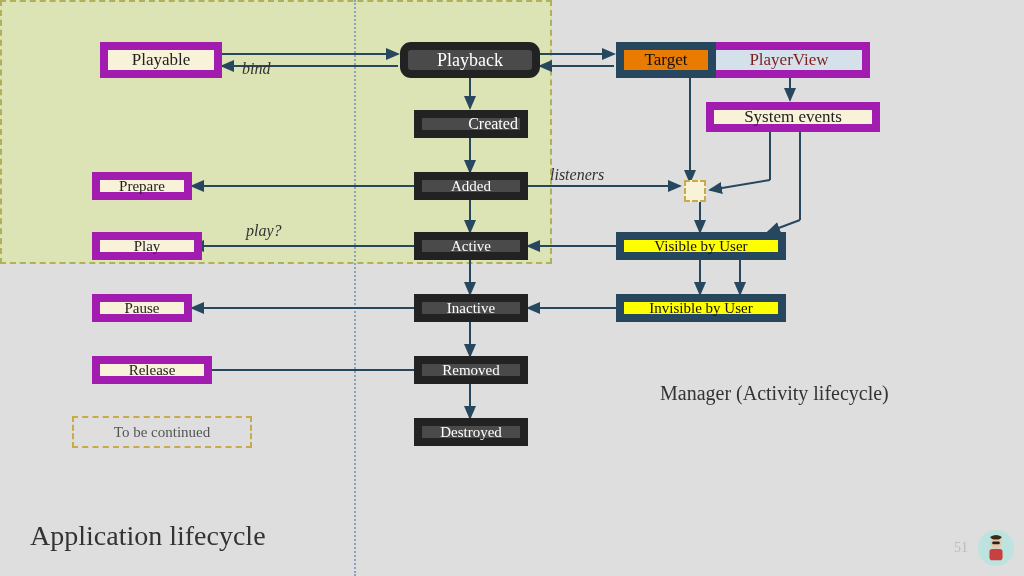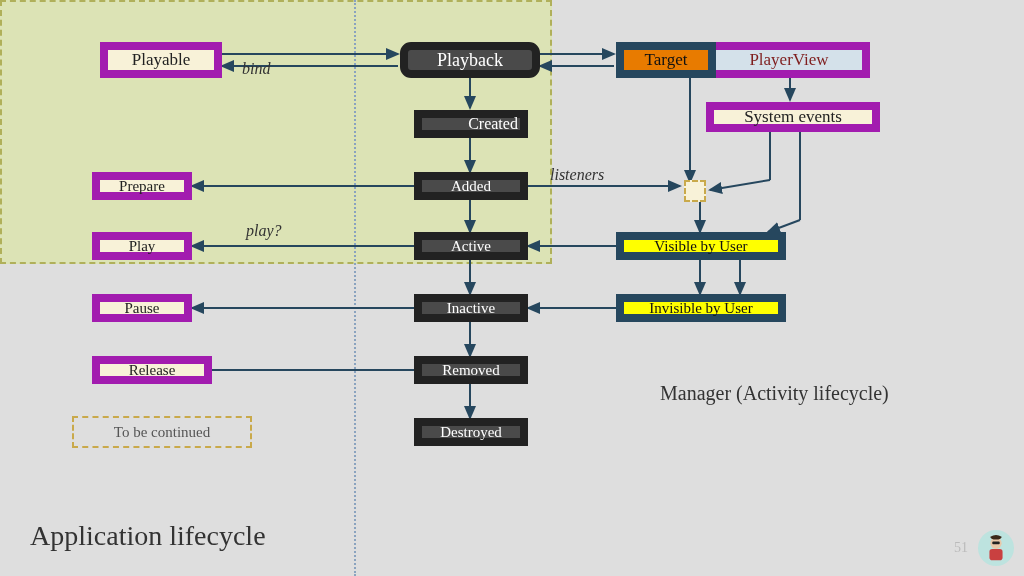--- a/index.html
+++ b/index.html
@@ -119,21 +119,21 @@
 <div class="box cream" style="left:706px; top:102px; width:174px; height:30px;">System events</div>
 
 <div class="box dark" style="left:414px; top:110px; width:114px; height:28px; font-size:16px;padding-left:44px;">Created</div>
 <div class="box dark" style="left:414px; top:172px; width:114px; height:28px; font-size:15px;">Added</div>
 <div class="box dark" style="left:414px; top:232px; width:114px; height:28px; font-size:15px;">Active</div>
 <div class="box dark" style="left:414px; top:294px; width:114px; height:28px; font-size:15px;">Inactive</div>
 <div class="box dark" style="left:414px; top:356px; width:114px; height:28px; font-size:15px;">Removed</div>
 <div class="box dark" style="left:414px; top:418px; width:114px; height:28px; font-size:15px;">Destroyed</div>
 
 <div class="box cream" style="left:92px; top:172px; width:100px; height:28px; font-size:15px;">Prepare</div>
-<div class="box cream" style="left:92px; top:232px; width:100px; height:28px; font-size:15px;">Play</div>
+<div class="box cream" style="left:92px; top:232px; width:110px; height:28px; font-size:15px;">Play</div>
 <div class="box cream" style="left:92px; top:294px; width:100px; height:28px; font-size:15px;">Pause</div>
 <div class="box cream" style="left:92px; top:356px; width:120px; height:28px; font-size:15px;">Release</div>
 <div class="box dashed" style="left:72px; top:416px; width:180px; height:32px; font-size:15px;">To be continued</div>
 
 <div class="label-italic" style="left:246px; top:222px;">play?</div>
 <div class="label-italic" style="left:550px; top:166px;">listeners</div>
 
 <div class="sm-dashed" style="left:684px; top:180px;"></div>
 
 <div class="box yellow" style="left:616px; top:232px; width:170px; height:28px; font-size:15px;">Visible by User</div>

